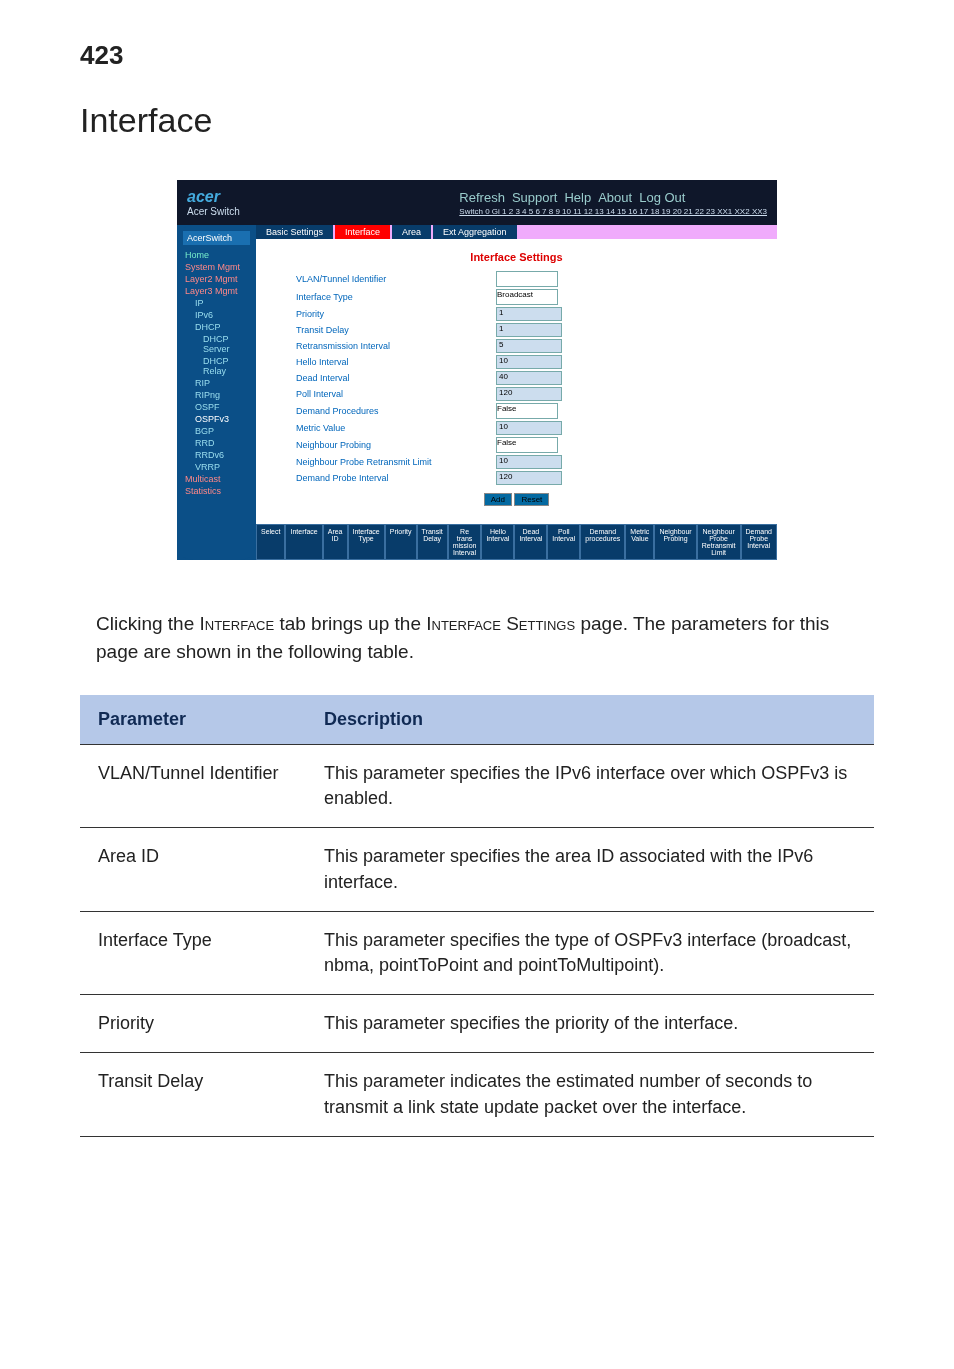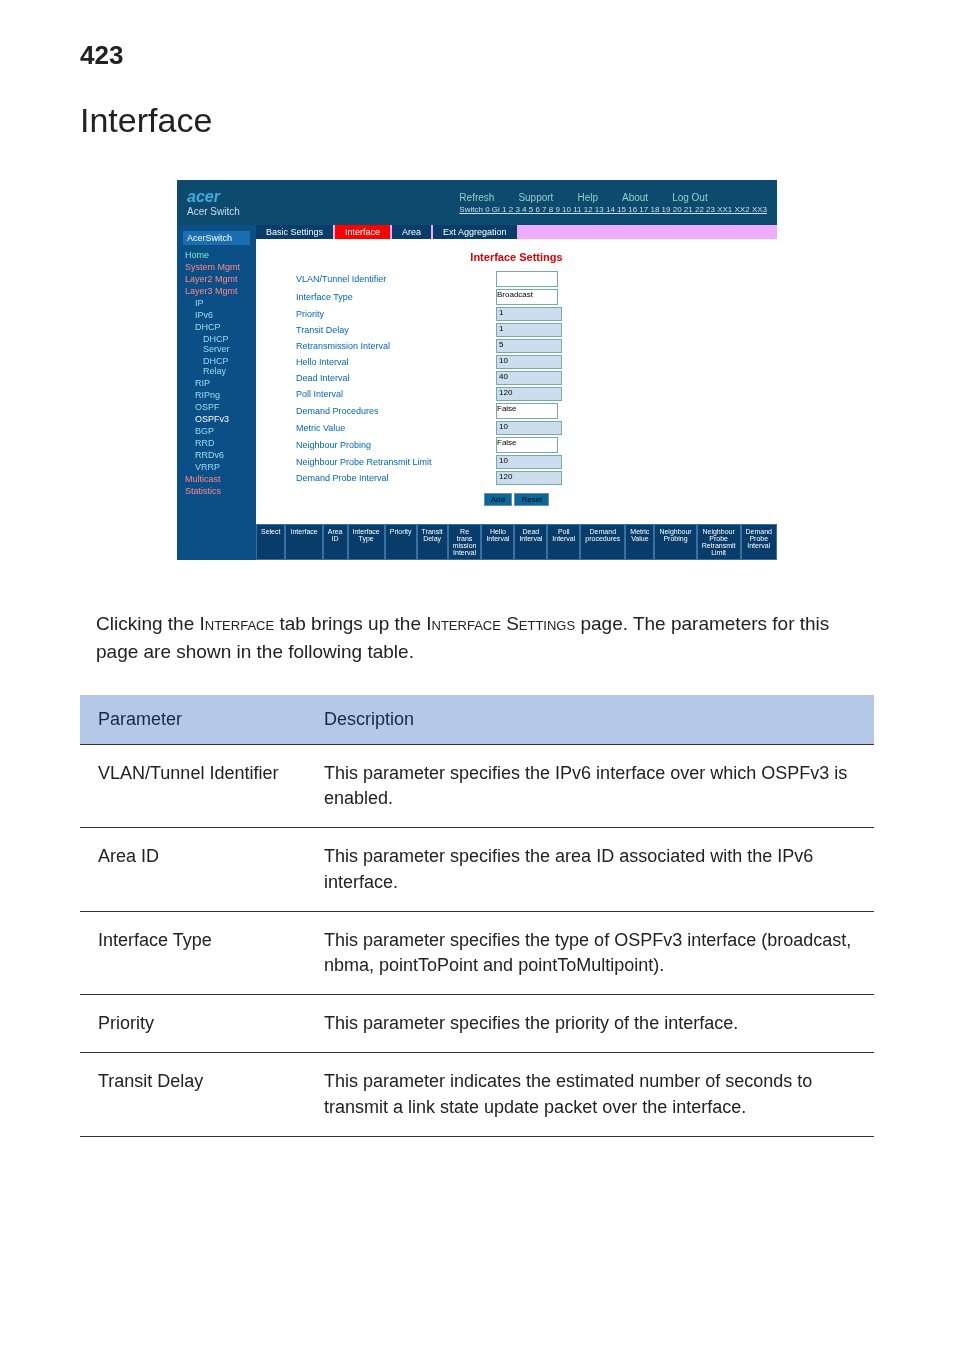--- a/index.html
+++ b/index.html
@@ -20,31 +20,31 @@
   h1.title {
     font-size: 34px;
     font-weight: 400;
     margin: 20px 0 40px 0;
   }
   .screenshot {
     width: 600px;
     margin: 0 auto 50px auto;
   }
   .shot-top {
-    background: #0c4a6e;
+    background: #0f172a;
     padding: 8px 10px;
     display: flex;
     justify-content: space-between;
     align-items: center;
     font-size: 9px;
     color: #9cc;
   }
   .shot-brand { color: #4ad; font-style: italic; font-size: 16px; font-weight: bold; }
   .shot-sub  { color: #cde; font-size: 10px; }
-  .shot-links { display: flex; gap: 24px; font-size: 10px; }
+  .shot-links { display: flex; gap: 7px; font-size: 13px; }
   .shot-links span { color: #9cc; }
   .shot-ports { background:#083c6a; padding:4px 10px 8px 200px; color:#cde; font-size:8px; }
   .shot-body {
     display: flex;
     background: #0b4f87;
     min-height: 300px;
     font-size: 9px;
     color: #fff;
   }
   .shot-nav {
@@ -95,21 +95,21 @@
 
   table.params {
     width: 100%;
     border-collapse: collapse;
     font-size: 18px;
   }
   table.params th {
     background: #b5c8e8;
     text-align: left;
     padding: 14px 18px;
-    font-weight: 400;
+    font-weight: 700;
     color: #102a54;
     border-bottom: 1px solid #333;
   }
   table.params td {
     padding: 16px 18px;
     border-bottom: 1px solid #333;
     vertical-align: top;
     line-height: 1.4;
   }
   table.params td.param {

